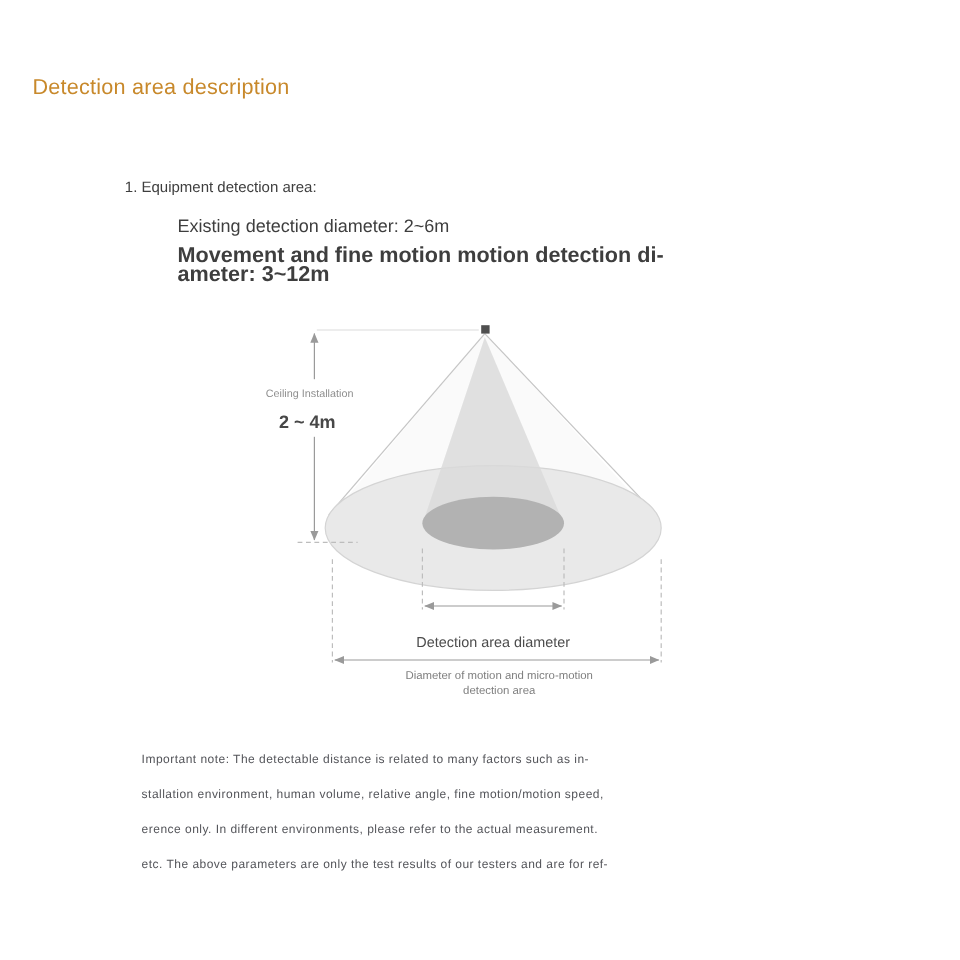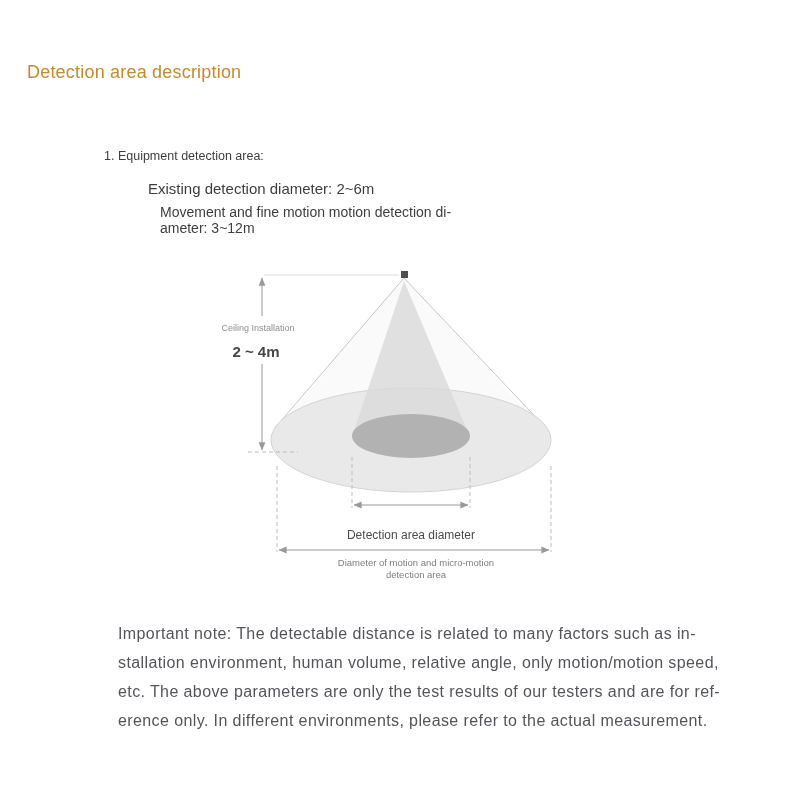--- a/index.html
+++ b/index.html
@@ -1,23 +1,23 @@
 <!DOCTYPE html>
 <html><head>
 <meta charset="utf-8">
 <style>
   html,body{margin:0;padding:0;background:#ffffff;}
   body{width:800px;height:800px;font-family:"Liberation Sans",sans-serif;-webkit-font-smoothing:antialiased;}
   .page{position:relative;width:739px;height:800px;background:#fff;overflow:hidden;}
   .title{position:absolute;left:27px;top:62px;margin:0;font-size:18px;font-weight:500;color:#c8892b;letter-spacing:.2px;}
   .item-heading{position:absolute;left:104px;top:149px;margin:0;font-size:12.5px;color:#3e3e3e;}
   .sub-line-1{position:absolute;left:148px;top:180px;margin:0;font-size:15px;color:#3e3e3e;}
-  .sub-line-2{position:absolute;left:160px;top:204px;margin:0;font-size:14px;color:#3e3e3e;line-height:16px;}
+  .sub-line-2{position:absolute;left:148px;top:204px;margin:0;font-size:18px;color:#3e3e3e;line-height:16px;font-weight:bold;}
   .diagram{position:absolute;left:0;top:0;}
-  .note{position:absolute;left:118px;top:619px;width:570px;font-size:16px;color:#54555a;letter-spacing:.4px;}
+  .note{position:absolute;left:118px;top:619px;width:570px;font-size:10px;color:#54555a;letter-spacing:.4px;}
   .note-line{line-height:29px;white-space:nowrap;}
   svg text{font-family:"Liberation Sans",sans-serif;}
 </style>
 </head>
 <body>
 
 <div class="page">
 
   <h1 class="title">Detection area description</h1>
 
@@ -59,18 +59,18 @@
 
     <line x1="277" y1="466" x2="277" y2="552" stroke="#bdbdbd" stroke-width="1" stroke-dasharray="4 3"></line>
     <line x1="551" y1="466" x2="551" y2="552" stroke="#bdbdbd" stroke-width="1" stroke-dasharray="4 3"></line>
     <line x1="279" y1="550" x2="549" y2="550" stroke="#9a9a9a" stroke-width="1" marker-start="url(#arr)" marker-end="url(#arr)"></line>
     <text x="416" y="566" font-size="9.5" fill="#7e7e7e" text-anchor="middle">Diameter of motion and micro-motion</text>
     <text x="416" y="578" font-size="9.5" fill="#7e7e7e" text-anchor="middle">detection area</text>
   </svg>
 
   <div class="note">
     <div class="note-line">Important note: The detectable distance is related to many factors such as in-</div>
-    <div class="note-line">stallation environment, human volume, relative angle, only motion/motion speed,</div>
+    <div class="note-line">stallation environment, human volume, relative angle, fine motion/motion speed,</div>
+    <div class="note-line">erence only. In different environments, please refer to the actual measurement.</div>
     <div class="note-line">etc. The above parameters are only the test results of our testers and are for ref-</div>
-    <div class="note-line">erence only. In different environments, please refer to the actual measurement.</div>
   </div>
 
 </div>
 
 </body></html>

